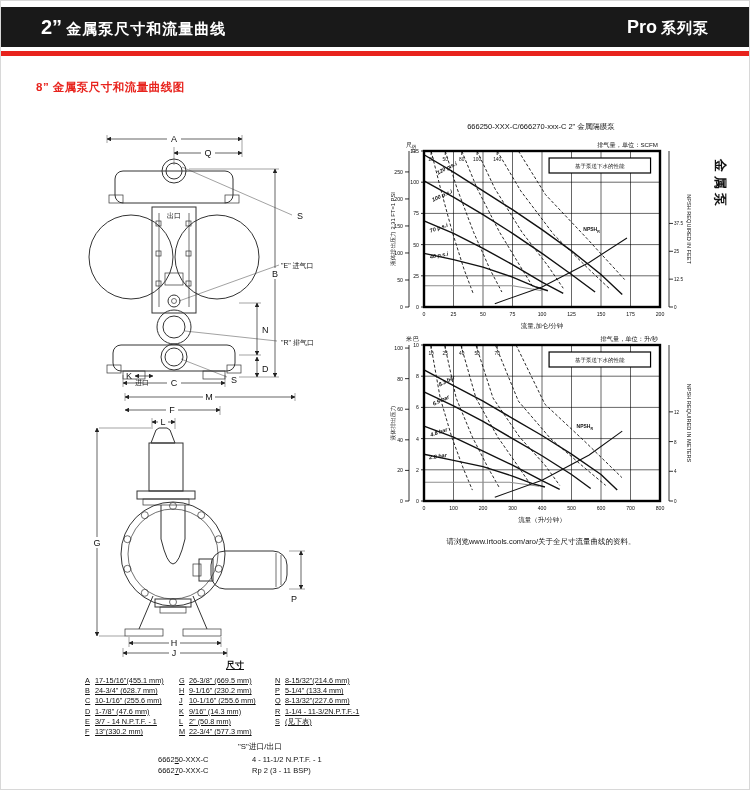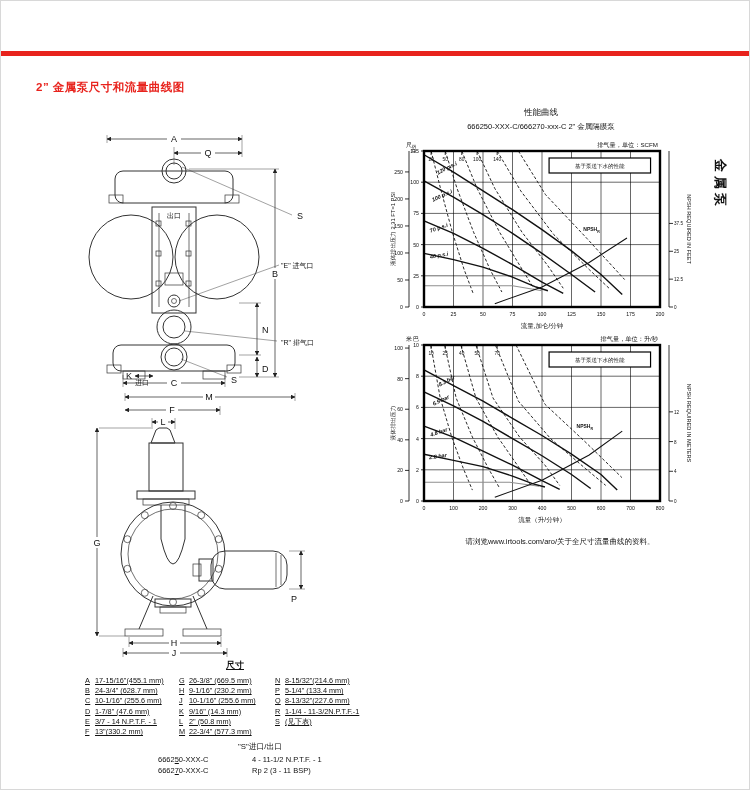--- a/index.html
+++ b/index.html
@@ -15,21 +15,21 @@
   .header-right .txt{font-size:15px;letter-spacing:1px;}
   .red-bar{position:absolute;left:0;top:50px;width:100%;height:5px;background:#e8231d;}
   .subtitle{position:absolute;left:35px;top:79px;color:#e8231d;font-size:11.5px;font-weight:bold;letter-spacing:.5px;}
   .side-tab{position:absolute;left:728px;top:158px;transform:rotate(90deg);transform-origin:0 0;
             font-size:13px;font-weight:bold;letter-spacing:4px;white-space:nowrap;}
   .chart-title{position:absolute;left:388px;top:106px;width:304px;text-align:center;font-size:8.5px;}
   .chart-subtitle{position:absolute;left:388px;top:121px;width:304px;text-align:center;font-size:7.5px;}
   .chart-svg{position:absolute;}
   #chart-imperial{left:388px;top:136px;}
   #chart-metric{left:388px;top:330px;}
-  .footnote{position:absolute;left:414px;top:536px;width:290px;text-align:center;font-size:7.5px;}
+  .footnote{position:absolute;left:395px;top:536px;width:290px;text-align:center;font-size:7.5px;}
   .diagram-svg{position:absolute;}
   #svg-front{left:78px;top:124px;}
   #svg-side{left:78px;top:388px;}
   svg text{font-family:"Liberation Sans",sans-serif;fill:#111;}
   .art{fill:none;stroke:#333;stroke-width:1;}
   .art2{fill:none;stroke:#333;stroke-width:.7;}
   .dim{stroke:#222;stroke-width:.7;fill:none;}
   .ext{stroke:#444;stroke-width:.5;fill:none;}
   .lbl{font-size:9px;}
   .lblz{font-size:7px;}
@@ -47,26 +47,33 @@
   .sport-title{margin-left:92px;font-size:7.8px;margin-bottom:3px;}
   .sport-row{display:flex;line-height:10.5px;}
   .sport-row .model{width:94px;margin-left:12px;}
   .sport-row .u{text-decoration:underline;}
 </style>
 </head>
 <body>
 
 <div class="page">
 
+  <div class="header-bar">
+    <div class="header-left">
+      <span class="num">2”</span><span class="txt">金属泵尺寸和流量曲线</span>
+    </div>
+    <div class="header-right">
+      <span class="pro">Pro</span><span class="txt">系列泵</span>
+    </div>
+  </div>
   <div class="red-bar"></div>
 
-  <div class="subtitle">2” 金属泵尺寸和流量曲线图</div>
+  <div class="subtitle">8” 金属泵尺寸和流量曲线图</div>
   <div class="side-tab">金属泵</div>
 
-  <div class="chart-title">性能曲线</div>
   <div class="chart-subtitle">666250-XXX-C/666270-xxx-C 2" 金属隔膜泵</div>
 
   <svg id="chart-imperial" class="chart-svg" width="304" height="205" viewBox="0 0 304 205">
       <g>
         <line x1="35" y1="14" x2="35" y2="170" stroke="#000" stroke-width="0.6"></line>
         <line x1="64.5" y1="14" x2="64.5" y2="170" stroke="#000" stroke-width="0.6"></line>
         <line x1="94" y1="14" x2="94" y2="170" stroke="#000" stroke-width="0.6"></line>
         <line x1="123.5" y1="14" x2="123.5" y2="170" stroke="#000" stroke-width="0.6"></line>
         <line x1="153" y1="14" x2="153" y2="170" stroke="#000" stroke-width="0.6"></line>
         <line x1="182.5" y1="14" x2="182.5" y2="170" stroke="#000" stroke-width="0.6"></line>

